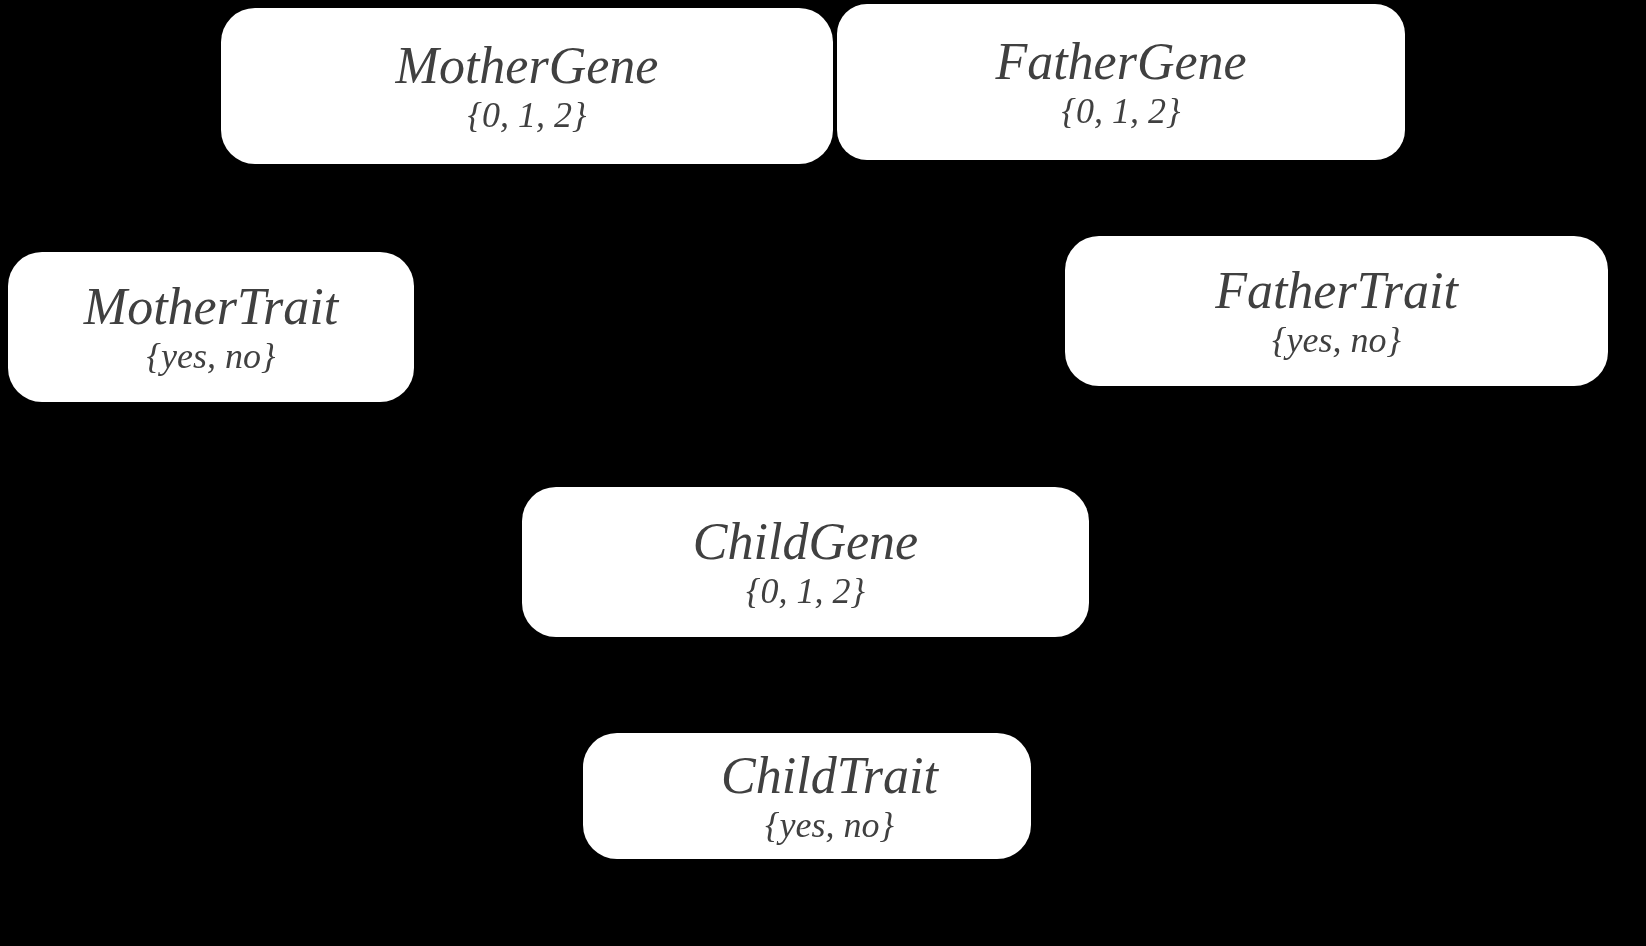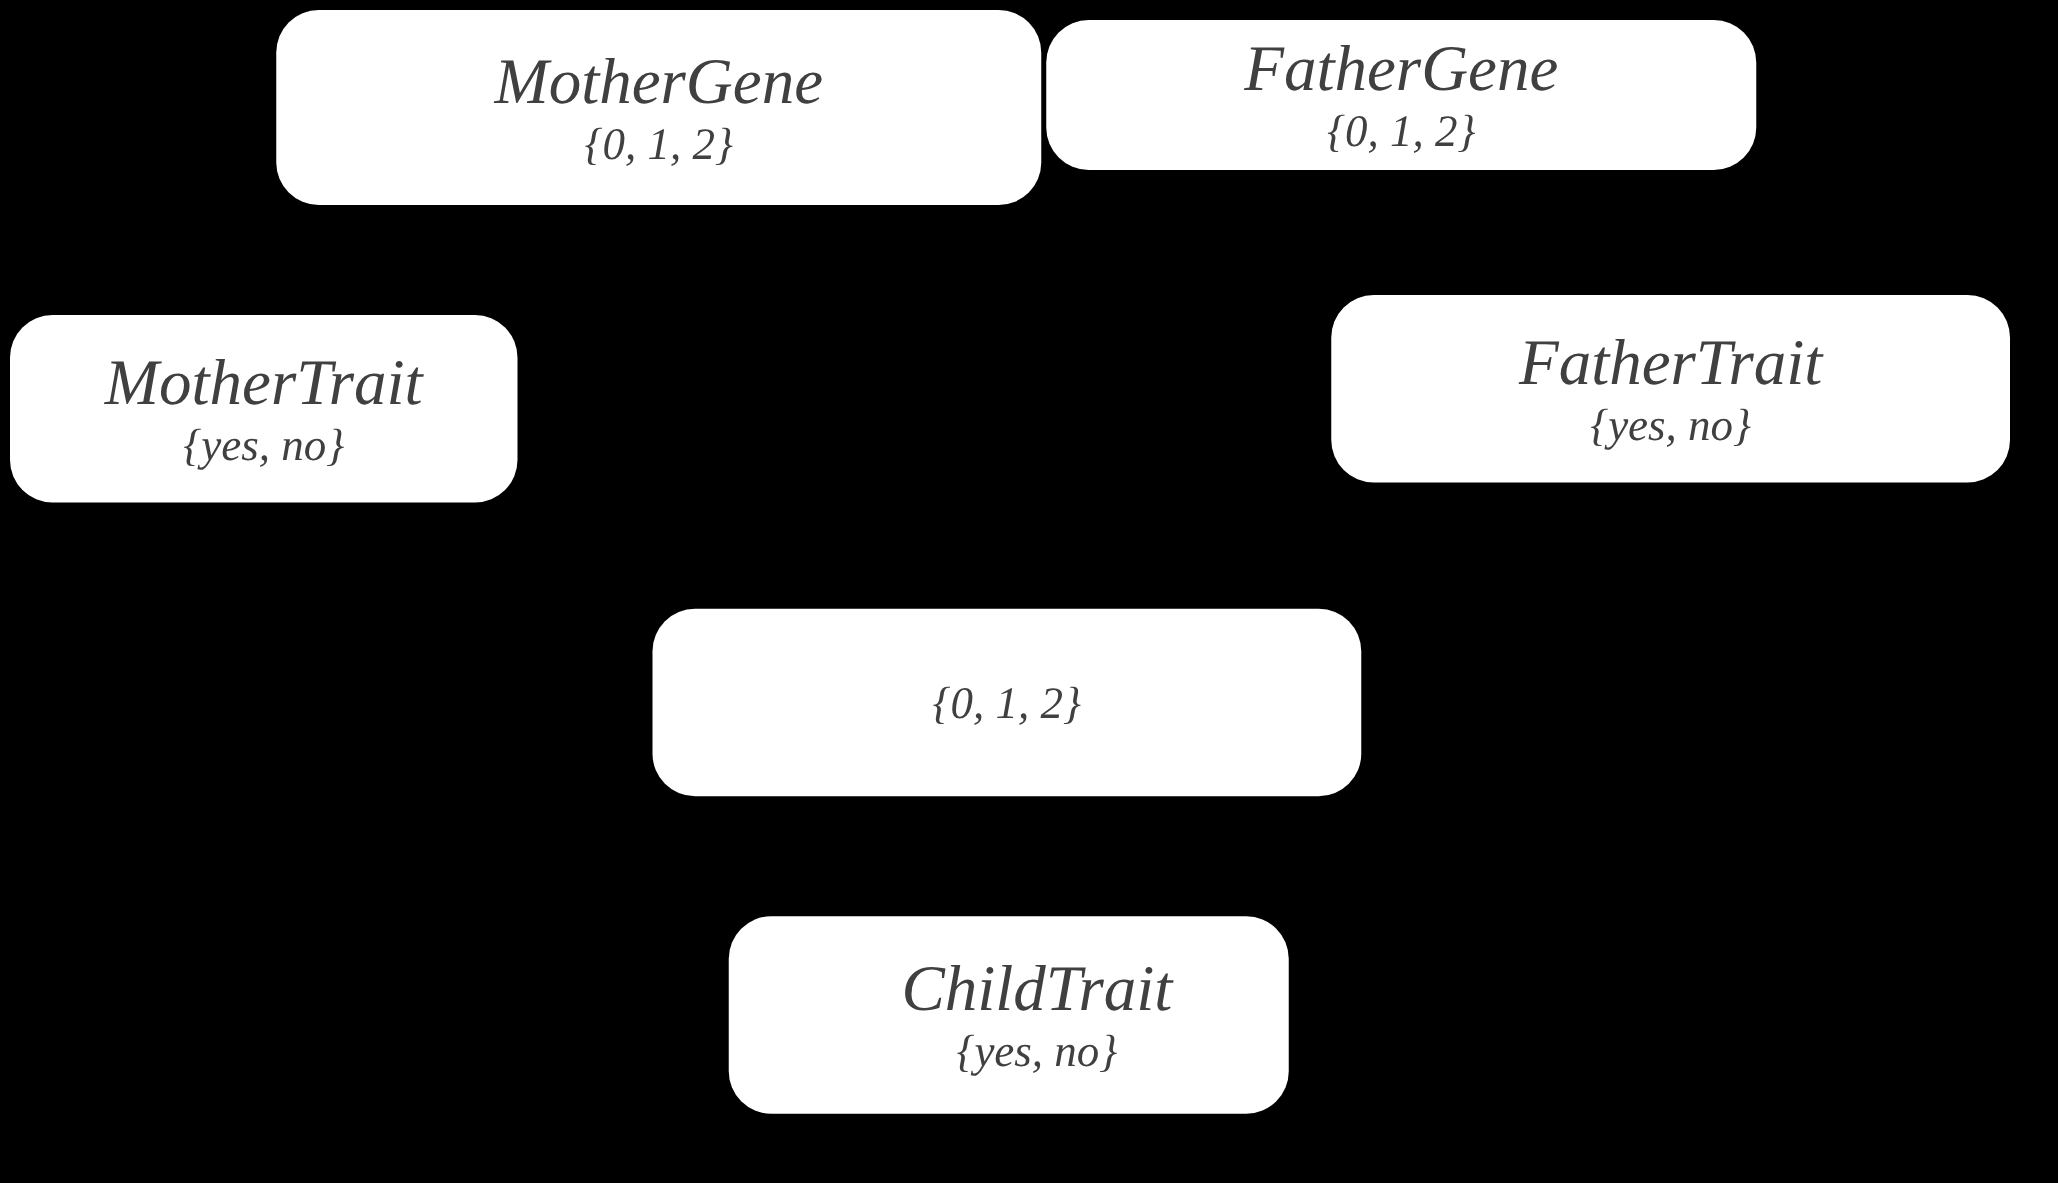--- a/index.html
+++ b/index.html
@@ -39,25 +39,25 @@
   }
   .node .node-domain {
     font-size: 36px;
     font-style: italic;
     white-space: nowrap;
     letter-spacing: 0px;
   }
 
   
   #node-mother-gene  { left: 221px;  top: 8px;   width: 612px; height: 156px; }
-  #node-father-gene  { left: 837px;  top: 16px;   width: 568px; height: 120px; }
+  #node-father-gene  { left: 837px;  top: 4px;   width: 568px; height: 156px; border-radius: 30px; }
   #node-mother-trait { left: 8px;    top: 252px; width: 406px; height: 150px; }
   #node-father-trait { left: 1065px; top: 236px; width: 543px; height: 150px; }
   #node-child-gene   { left: 522px;  top: 487px; width: 567px; height: 150px; }
-  #node-child-trait  { left: 583px;  top: 733px; width: 448px; height: 158px; padding-left: 45px; }
+  #node-child-trait  { left: 583px;  top: 733px; width: 448px; height: 126px; padding-left: 45px; }
 </style>
 </head>
 <body>
 
 <div id="canvas">
 
   <div class="node" id="node-mother-gene">
     <div class="node-title">MotherGene</div>
     <div class="node-domain">{0, 1, 2}</div>
   </div>
@@ -71,20 +71,21 @@
     <div class="node-title">MotherTrait</div>
     <div class="node-domain">{yes, no}</div>
   </div>
 
   <div class="node" id="node-father-trait">
     <div class="node-title">FatherTrait</div>
     <div class="node-domain">{yes, no}</div>
   </div>
 
   <div class="node" id="node-child-gene">
+    <div class="node-title">ChildGene</div>
     <div class="node-domain">{0, 1, 2}</div>
   </div>
 
   <div class="node" id="node-child-trait">
     <div class="node-title">ChildTrait</div>
     <div class="node-domain">{yes, no}</div>
   </div>
 
 </div>
 

